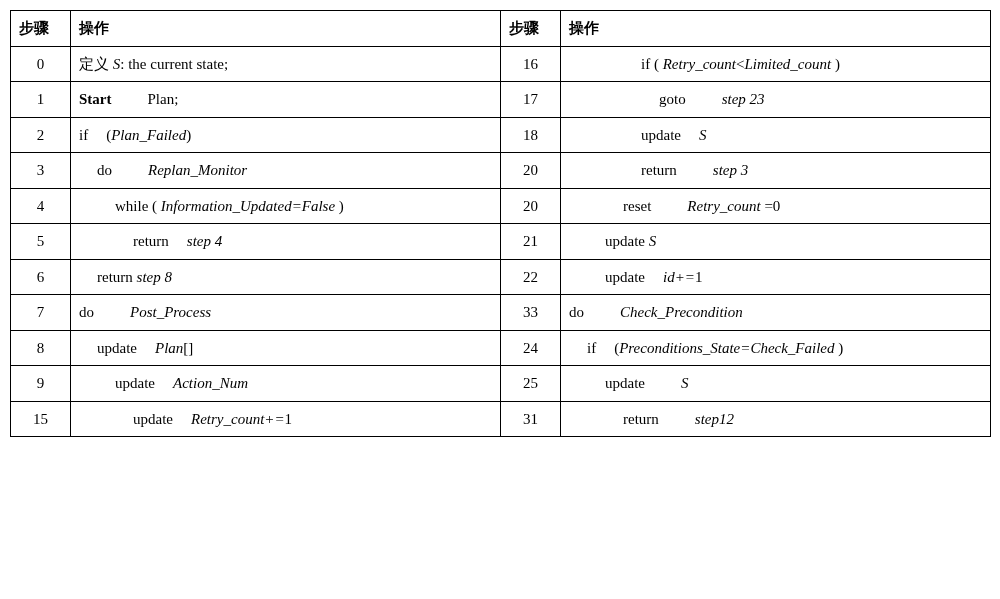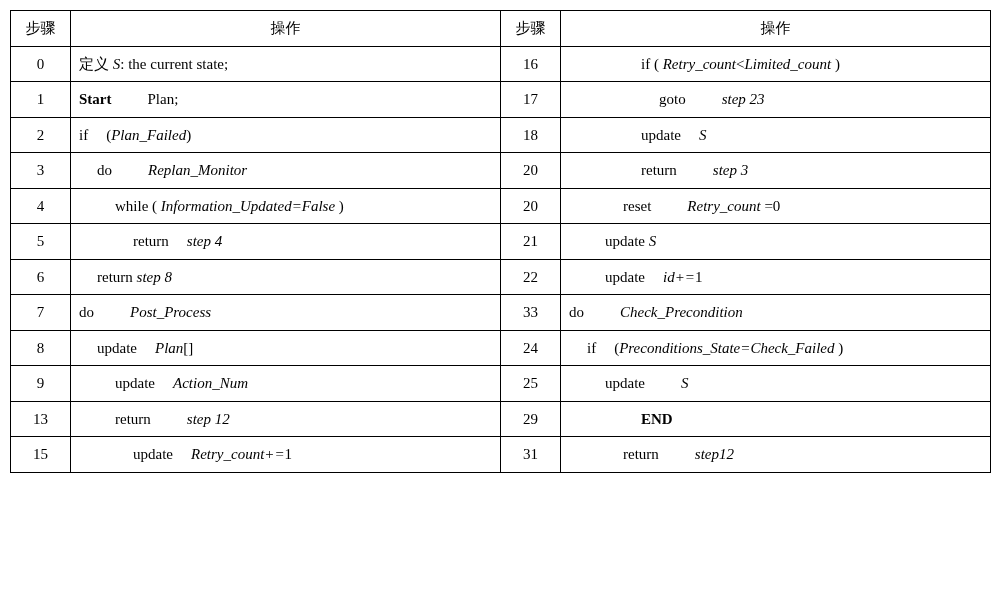--- a/index.html
+++ b/index.html
@@ -16,22 +16,22 @@
     th, td {
       border: 1px solid #000;
       padding: 6px 8px;
       font-size: 15px;
       vertical-align: middle;
       line-height: 1.5;
     }
     col.step-col { width: 60px; }
     col.op-col { width: 430px; }
     th {
-      font-weight: normal;
-      text-align: center;
+      font-weight: bold;
+      text-align: left;
       margin-left: 35px;
     }
     td.step-cell {
       text-align: center;
     }
     td.op-cell {
       text-align: left;
     }
     .indent-1 { padding-left: 1.2em; }
     .indent-2 { padding-left: 2.4em; }
@@ -115,25 +115,19 @@
         <td class="step-cell">24</td>
         <td class="op-cell"><span class="indent-1"></span>if<span class="gap"></span>(<span class="italic">Preconditions_State=Check_Failed</span> )</td>
       </tr>
       <tr>
         <td class="step-cell">9</td>
         <td class="op-cell"><span class="indent-2"></span>update<span class="gap"></span><span class="italic">Action_Num</span></td>
         <td class="step-cell">25</td>
         <td class="op-cell"><span class="indent-2"></span>update<span class="gap"></span><span class="gap"></span><span class="italic">S</span></td>
       </tr>
       <tr>
-        <td class="step-cell">13</td>
-        <td class="op-cell"><span class="indent-2"></span>return<span class="gap"></span><span class="gap"></span><span class="italic">step 12</span></td>
-        <td class="step-cell">29</td>
-        <td class="op-cell"><span class="indent-4"></span><span class="bold">END</span></td>
-      </tr>
-      <tr>
         <td class="step-cell">15</td>
         <td class="op-cell"><span class="indent-3"></span>update<span class="gap"></span><span class="italic">Retry_count+=</span>1</td>
         <td class="step-cell">31</td>
         <td class="op-cell"><span class="indent-3"></span>return<span class="gap"></span><span class="gap"></span><span class="italic">step12</span></td>
       </tr>
     </tbody>
 </table>
 
 </body></html>

